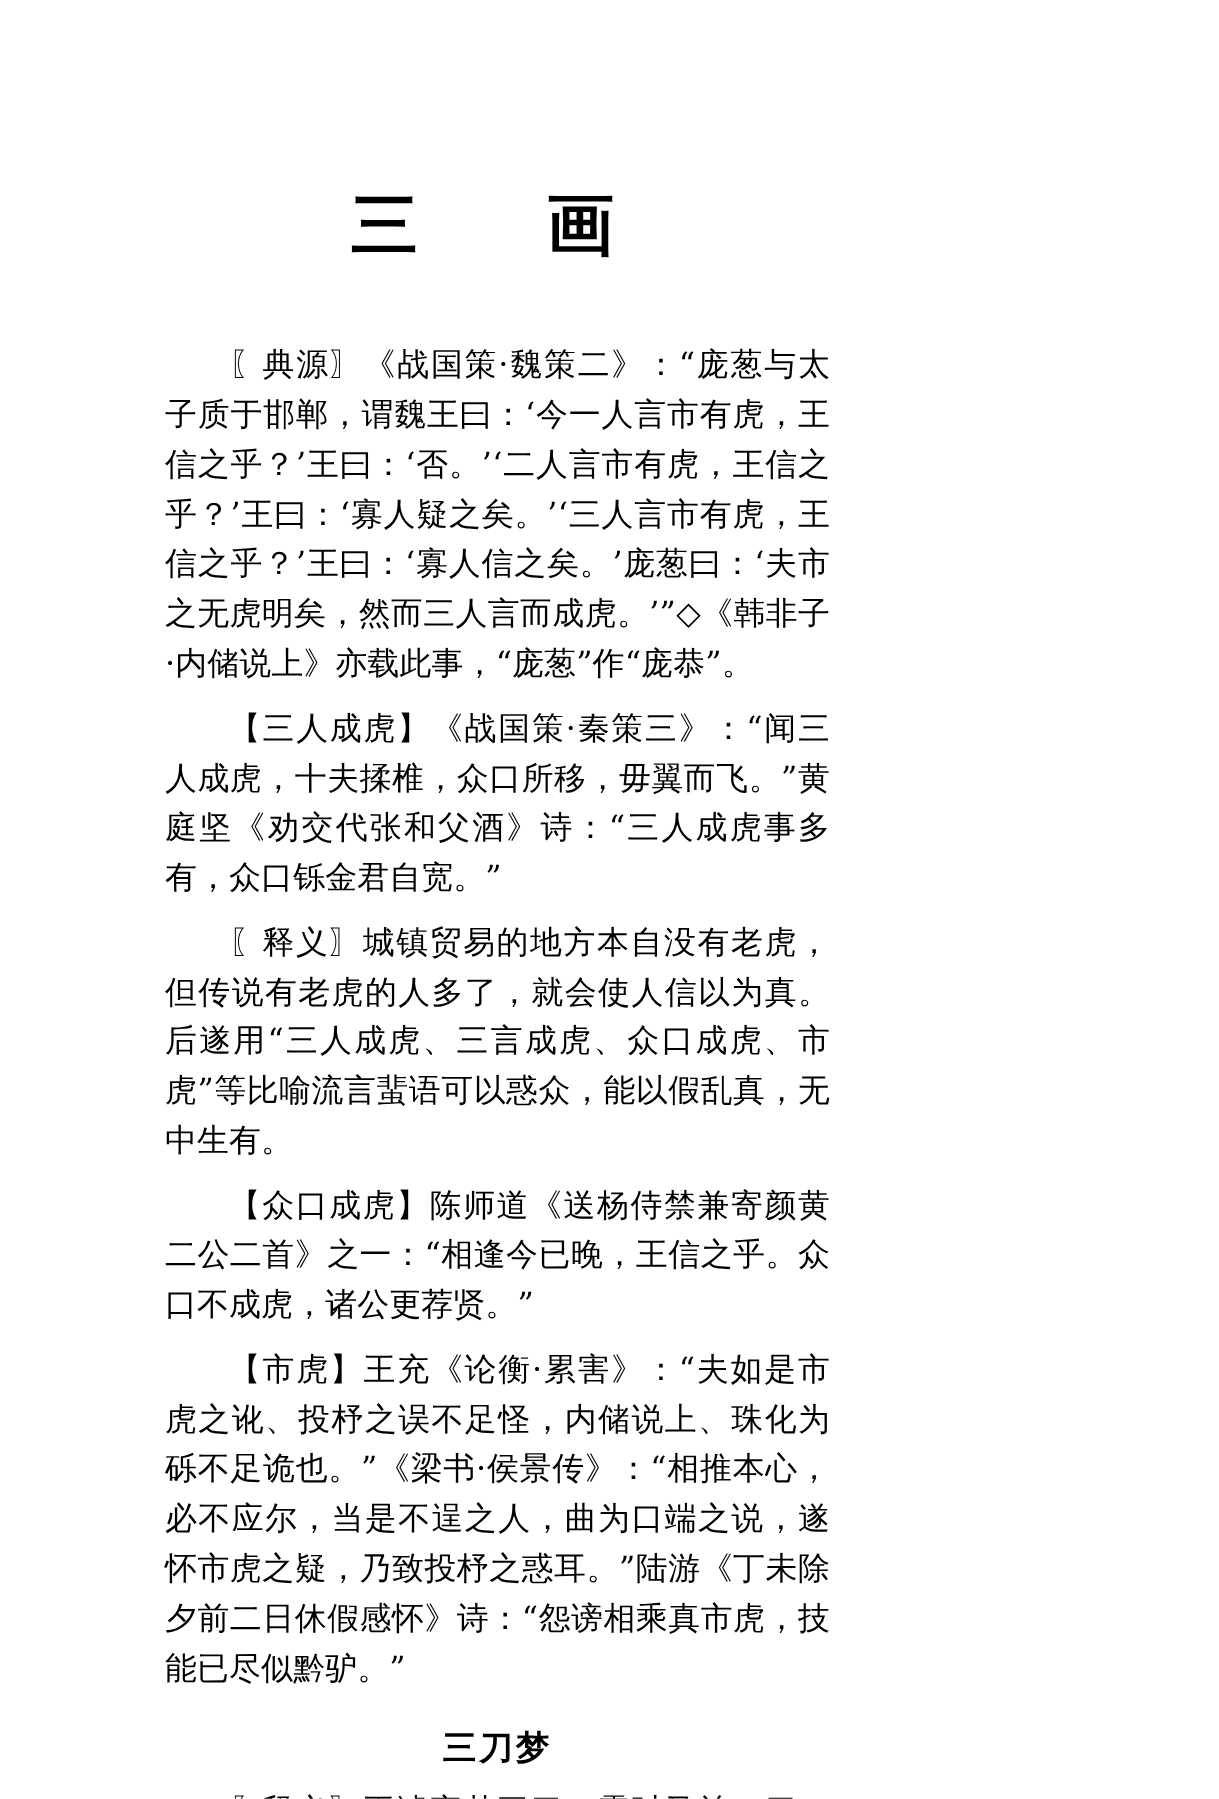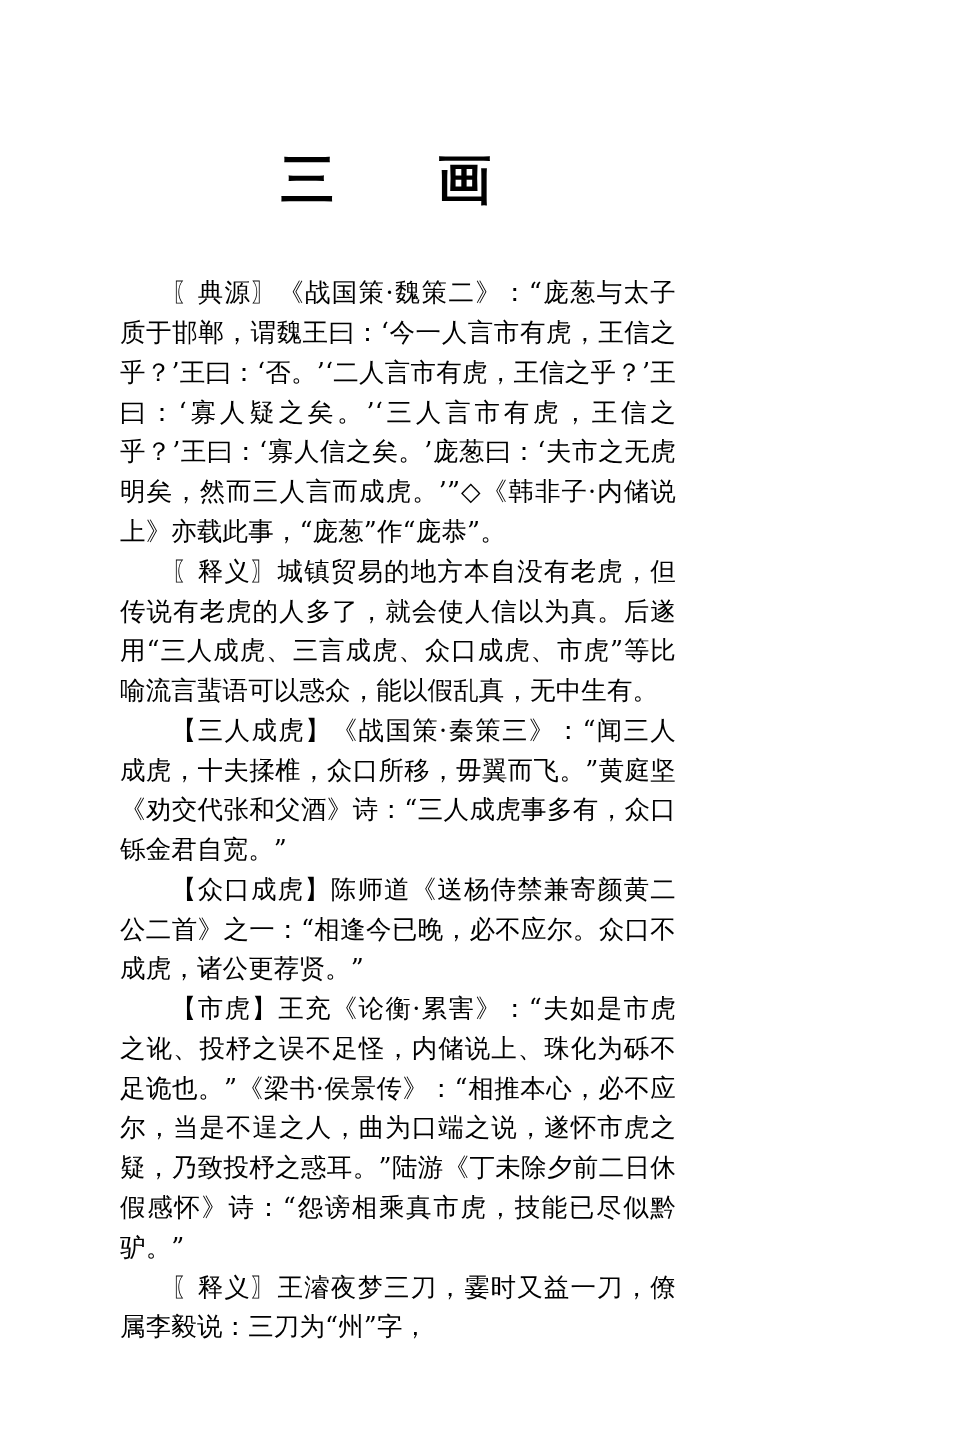--- a/index.html
+++ b/index.html
@@ -35,39 +35,40 @@
     font-weight: bold;
     font-size: 27px;
     letter-spacing: 0.08em;
     margin: 28px 0 14px 0;
     line-height: 1.2;
   }
   .entry-title.first {
     margin-top: 0;
   }
   p.para {
-    margin: 0;
+    margin: 12px;
     font-size: 25.5px;
     line-height: 1.56;
     text-align: justify;
     text-justify: inter-character;
     text-indent: 2em;
     letter-spacing: 0.005em;
   }
 </style>
 </head>
 <body>
 
 <div class="page">
 
   <h1 class="chapter-title">三　画</h1>
 
 
   <p class="para">〖典源〗《战国策·魏策二》：“庞葱与太子质于邯郸，谓魏王曰：‘今一人言市有虎，王信之乎？’王曰：‘否。’‘二人言市有虎，王信之乎？’王曰：‘寡人疑之矣。’‘三人言市有虎，王信之乎？’王曰：‘寡人信之矣。’庞葱曰：‘夫市之无虎明矣，然而三人言而成虎。’”◇《韩非子·内储说上》亦载此事，“庞葱”作“庞恭”。</p>
+  <p class="para">【三人成虎】《战国策·秦策三》：“闻三人成虎，十夫揉椎，众口所移，毋翼而飞。”黄庭坚《劝交代张和父酒》诗：“三人成虎事多有，众口铄金君自宽。”</p>
   <p class="para">〖释义〗城镇贸易的地方本自没有老虎，但传说有老虎的人多了，就会使人信以为真。后遂用“三人成虎、三言成虎、众口成虎、市虎”等比喻流言蜚语可以惑众，能以假乱真，无中生有。</p>
-  <p class="para">【三人成虎】《战国策·秦策三》：“闻三人成虎，十夫揉椎，众口所移，毋翼而飞。”黄庭坚《劝交代张和父酒》诗：“三人成虎事多有，众口铄金君自宽。”</p>
-  <p class="para">【众口成虎】陈师道《送杨侍禁兼寄颜黄二公二首》之一：“相逢今已晚，必不应尔。众口不成虎，诸公更荐贤。”</p>
+  <p class="para">【众口成虎】陈师道《送杨侍禁兼寄颜黄二公二首》之一：“相逢今已晚，王信之乎。众口不成虎，诸公更荐贤。”</p>
   <p class="para">【市虎】王充《论衡·累害》：“夫如是市虎之讹、投杼之误不足怪，内储说上、珠化为砾不足诡也。”《梁书·侯景传》：“相推本心，必不应尔，当是不逞之人，曲为口端之说，遂怀市虎之疑，乃致投杼之惑耳。”陆游《丁未除夕前二日休假感怀》诗：“怨谤相乘真市虎，技能已尽似黔驴。”</p>
 
+  <h2 class="entry-title">三刀梦</h2>
 
   <p class="para">〖释义〗王濬夜梦三刀，霎时又益一刀，僚属李毅说：三刀为“州”字，</p>
 
 </div>
 
 </body></html>

